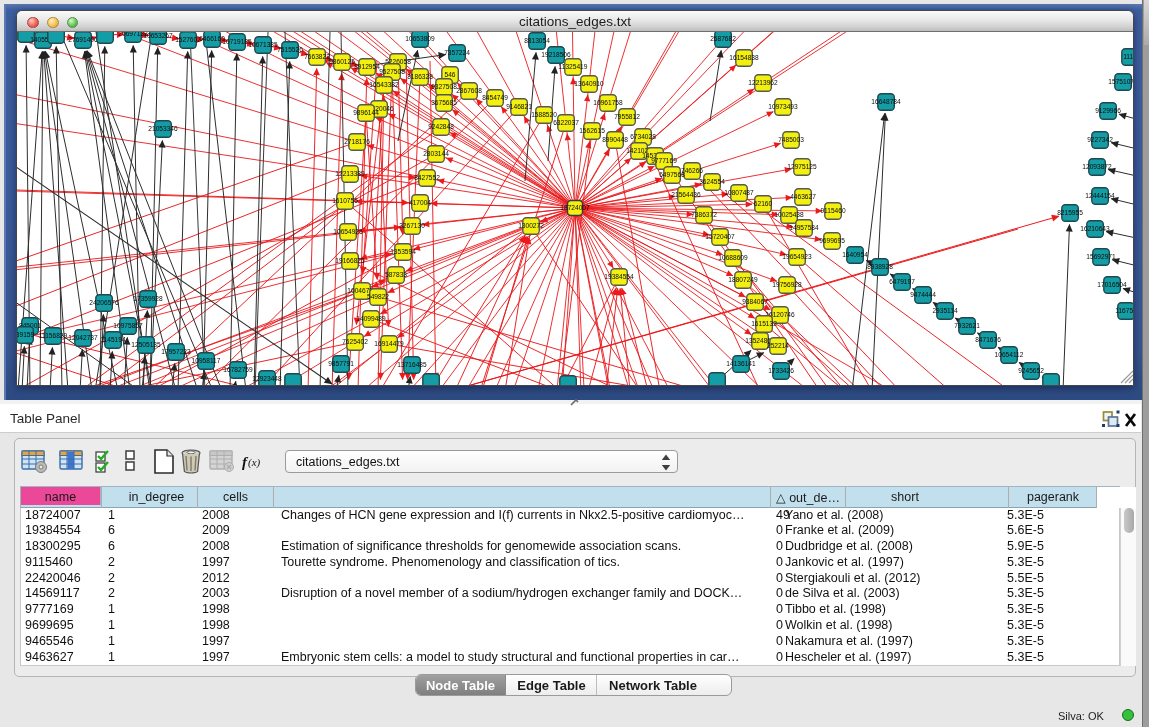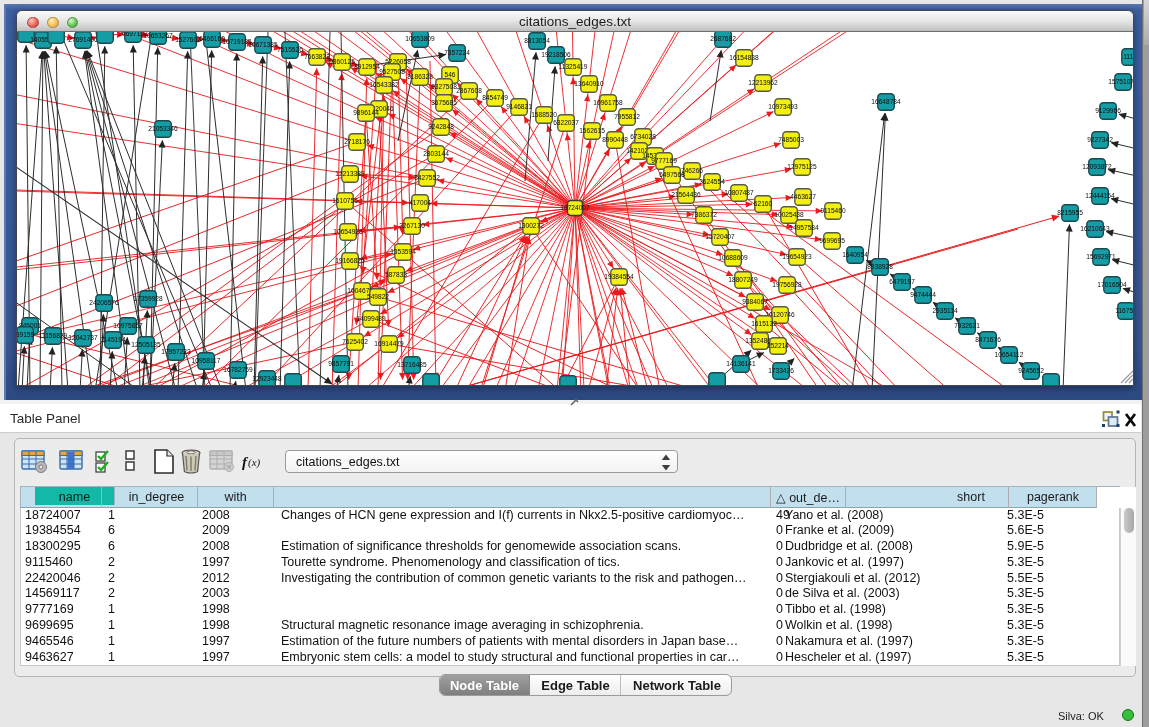--- a/index.html
+++ b/index.html
@@ -21,21 +21,21 @@
 
 #thead{position:absolute;left:20px;top:486px;width:1100px;height:22px;background:#c2dfee;border:1px solid #9fb6c2;border-bottom:1px solid #8aa5b2}
 #thead .h{position:absolute;top:3px;font-size:12.5px;color:#1a1a1a;text-align:center}
 #tbl{position:absolute;left:20px;top:508px;width:1100px;height:158px;background:#fff;border-left:1px solid #c8c8c8;border-right:1px solid #c8c8c8;border-bottom:1px solid #c8c8c8;overflow:hidden}
 .trow{position:absolute;left:0;width:1100px;height:16px;font-size:12.5px;color:#111;white-space:nowrap}
 .trow span{position:absolute;top:0}
 .c0{left:4px}.c1{left:87px}.c2{left:181px}.c3{left:260px;width:486px;overflow:hidden}
 .c4{left:755px}.c5{left:764px;width:190px;text-align:left}.c6{left:986px}
 #vsb{position:absolute;left:1120px;top:508px;width:16px;height:158px;background:#fafafa;border-left:1px solid #d0d0d0}
 #vsb .th{position:absolute;left:2.5px;top:0px;width:10px;height:25px;border-radius:6px;background:linear-gradient(90deg,#c9c9c9,#a8a8a8)}
-#tabs{position:absolute;left:439px;top:674px;width:293px;height:22px;border:1px solid #9b9b9b;border-radius:6px;background:linear-gradient(180deg,#ffffff,#ededed);font-size:13px;font-weight:bold}
+#tabs{position:absolute;left:415px;top:674px;width:317px;height:22px;border:1px solid #9b9b9b;border-radius:6px;background:linear-gradient(180deg,#ffffff,#ededed);font-size:13px;font-weight:bold}
 #tabs .seg{position:absolute;top:0;height:20px;text-align:center;padding-top:3px;color:#1a1a1a}
 #tabs .sel{background:linear-gradient(180deg,#a0a0a0,#7f7f7f);color:#fff;border-radius:5px 0 0 5px;border-right:1px solid #8a8a8a}
 #mem{position:absolute;left:1058px;top:710px;font-size:11px;color:#222}
 #memdot{position:absolute;left:1122px;top:709px;width:12px;height:12px;border-radius:50%;background:#35c13a;border:1.5px solid #1c6b1f}
 .divline{position:absolute;background:#adadad}
 </style></head>
 <body>
 <div id="net">
   <div id="win">
     <div id="tbar">
@@ -726,25 +726,25 @@
  <text x="228" y="19" font-family="Liberation Serif, serif" font-size="11" font-style="italic" fill="#111">(x)</text>
 </svg>
 <div id="combo">
     <span class="t">citations_edges.txt</span>
     <svg width="12" height="19" viewBox="0 0 12 19" style="position:absolute;right:5px;top:2px">
       <path d="M6,1.5 L10.2,7 H1.8 z" fill="#3f3f3f"></path>
       <path d="M6,17.5 L10.2,12 H1.8 z" fill="#3f3f3f"></path>
     </svg>
   </div>
 <div id="thead">
-  <span class="h" style="left:14px;width:80px;background:#14b8a6;height:18px;top:0;padding-top:3px;border-right:1px solid #9fb6c2">name</span>
+  <span class="h" style="left:0;width:80px;background:#ec4899;height:18px;top:0;padding-top:3px;border-right:1px solid #9fb6c2">name</span>
   <span class="h" style="left:88px;width:95px">in_degree</span>
-  <span class="h" style="left:177px;width:75px">with</span>
+  <span class="h" style="left:177px;width:75px">cells</span>
   <span class="h" style="left:750px;width:74px">△ out_de…</span>
-  <span class="h" style="left:869px;width:162px">short</span>
+  <span class="h" style="left:803px;width:162px">short</span>
   <span class="h" style="left:988px;width:88px">pagerank</span>
 </div>
 <div class="divline" style="left:101px;top:487px;width:1px;height:21px"></div>
 <div class="divline" style="left:197px;top:487px;width:1px;height:21px"></div>
 <div class="divline" style="left:273px;top:487px;width:1px;height:21px"></div>
 <div class="divline" style="left:770px;top:487px;width:1px;height:21px"></div>
 <div class="divline" style="left:845px;top:487px;width:1px;height:21px"></div>
 <div class="divline" style="left:1008px;top:487px;width:1px;height:21px"></div>
 <div class="divline" style="left:1096px;top:487px;width:1px;height:21px"></div>
 <div style="position:absolute;left:1097px;top:487px;width:39px;height:21px;background:#fff"></div>
@@ -781,55 +781,53 @@
       <span class="c2">1997</span>
       <span class="c3">Tourette syndrome. Phenomenology and classification of tics.</span>
       <span class="c4">0</span>
       <span class="c5">Jankovic et al. (1997)</span>
       <span class="c6">5.3E-5</span>
     </div>
     <div class="trow" style="top:63px">
       <span class="c0">22420046</span>
       <span class="c1">2</span>
       <span class="c2">2012</span>
-      <span class="c3">Investigating the contribution of common genetic variants to the risk and pathogen…</span>
       <span class="c4">0</span>
       <span class="c5">Stergiakouli et al. (2012)</span>
       <span class="c6">5.5E-5</span>
     </div>
     <div class="trow" style="top:78px">
       <span class="c0">14569117</span>
       <span class="c1">2</span>
       <span class="c2">2003</span>
+      <span class="c3">Disruption of a novel member of a sodium/hydrogen exchanger family and DOCK…</span>
       <span class="c4">0</span>
       <span class="c5">de Silva et al. (2003)</span>
       <span class="c6">5.3E-5</span>
     </div>
     <div class="trow" style="top:94px">
       <span class="c0">9777169</span>
       <span class="c1">1</span>
       <span class="c2">1998</span>
       <span class="c4">0</span>
       <span class="c5">Tibbo et al. (1998)</span>
       <span class="c6">5.3E-5</span>
     </div>
     <div class="trow" style="top:110px">
       <span class="c0">9699695</span>
       <span class="c1">1</span>
       <span class="c2">1998</span>
-      <span class="c3">Structural magnetic resonance image averaging in schizophrenia.</span>
       <span class="c4">0</span>
       <span class="c5">Wolkin et al. (1998)</span>
       <span class="c6">5.3E-5</span>
     </div>
     <div class="trow" style="top:126px">
       <span class="c0">9465546</span>
       <span class="c1">1</span>
       <span class="c2">1997</span>
-      <span class="c3">Estimation of the future numbers of patients with mental disorders in Japan base…</span>
       <span class="c4">0</span>
       <span class="c5">Nakamura et al. (1997)</span>
       <span class="c6">5.3E-5</span>
     </div>
     <div class="trow" style="top:142px">
       <span class="c0">9463627</span>
       <span class="c1">1</span>
       <span class="c2">1997</span>
       <span class="c3">Embryonic stem cells: a model to study structural and functional properties in car…</span>
       <span class="c4">0</span>

